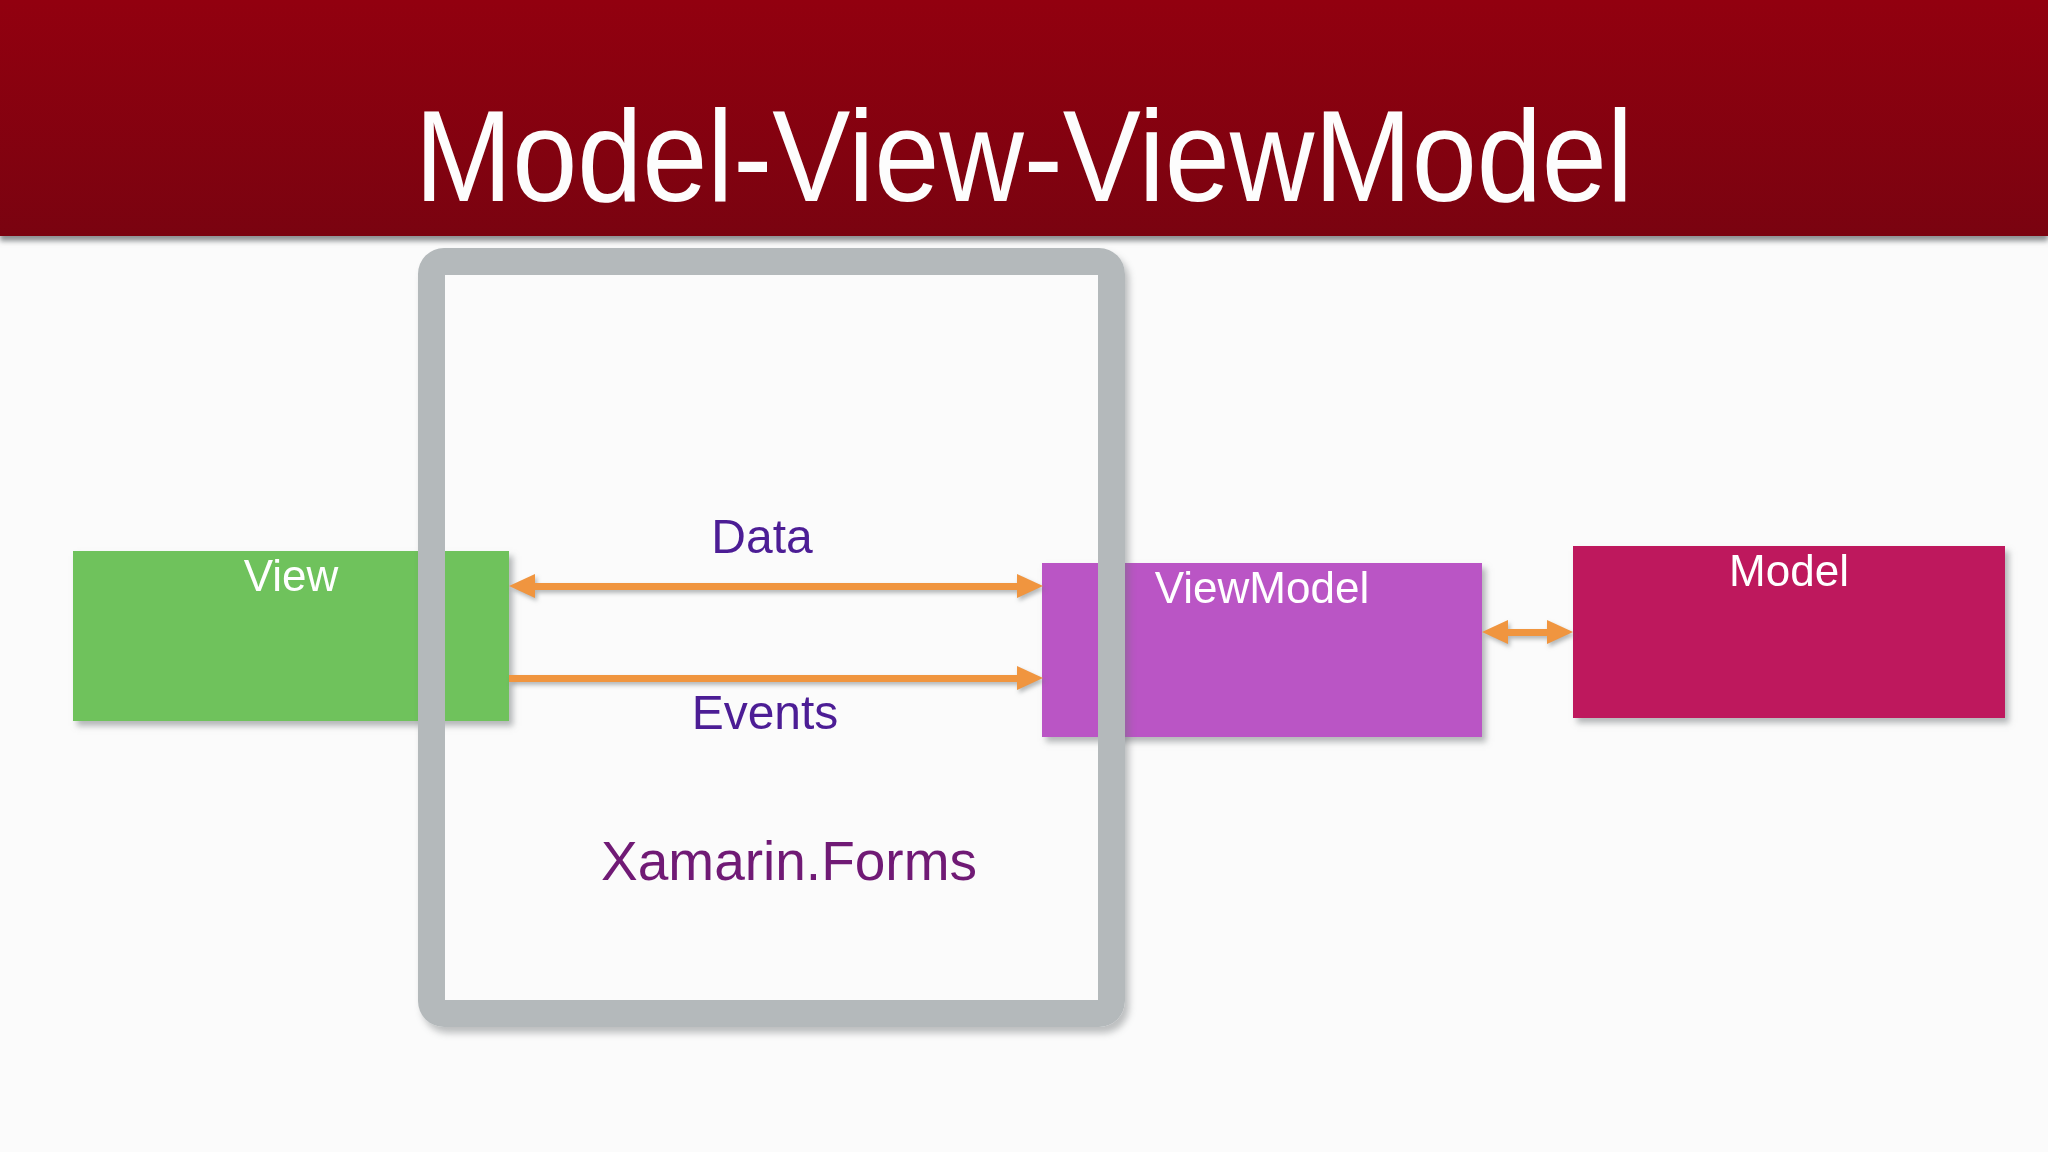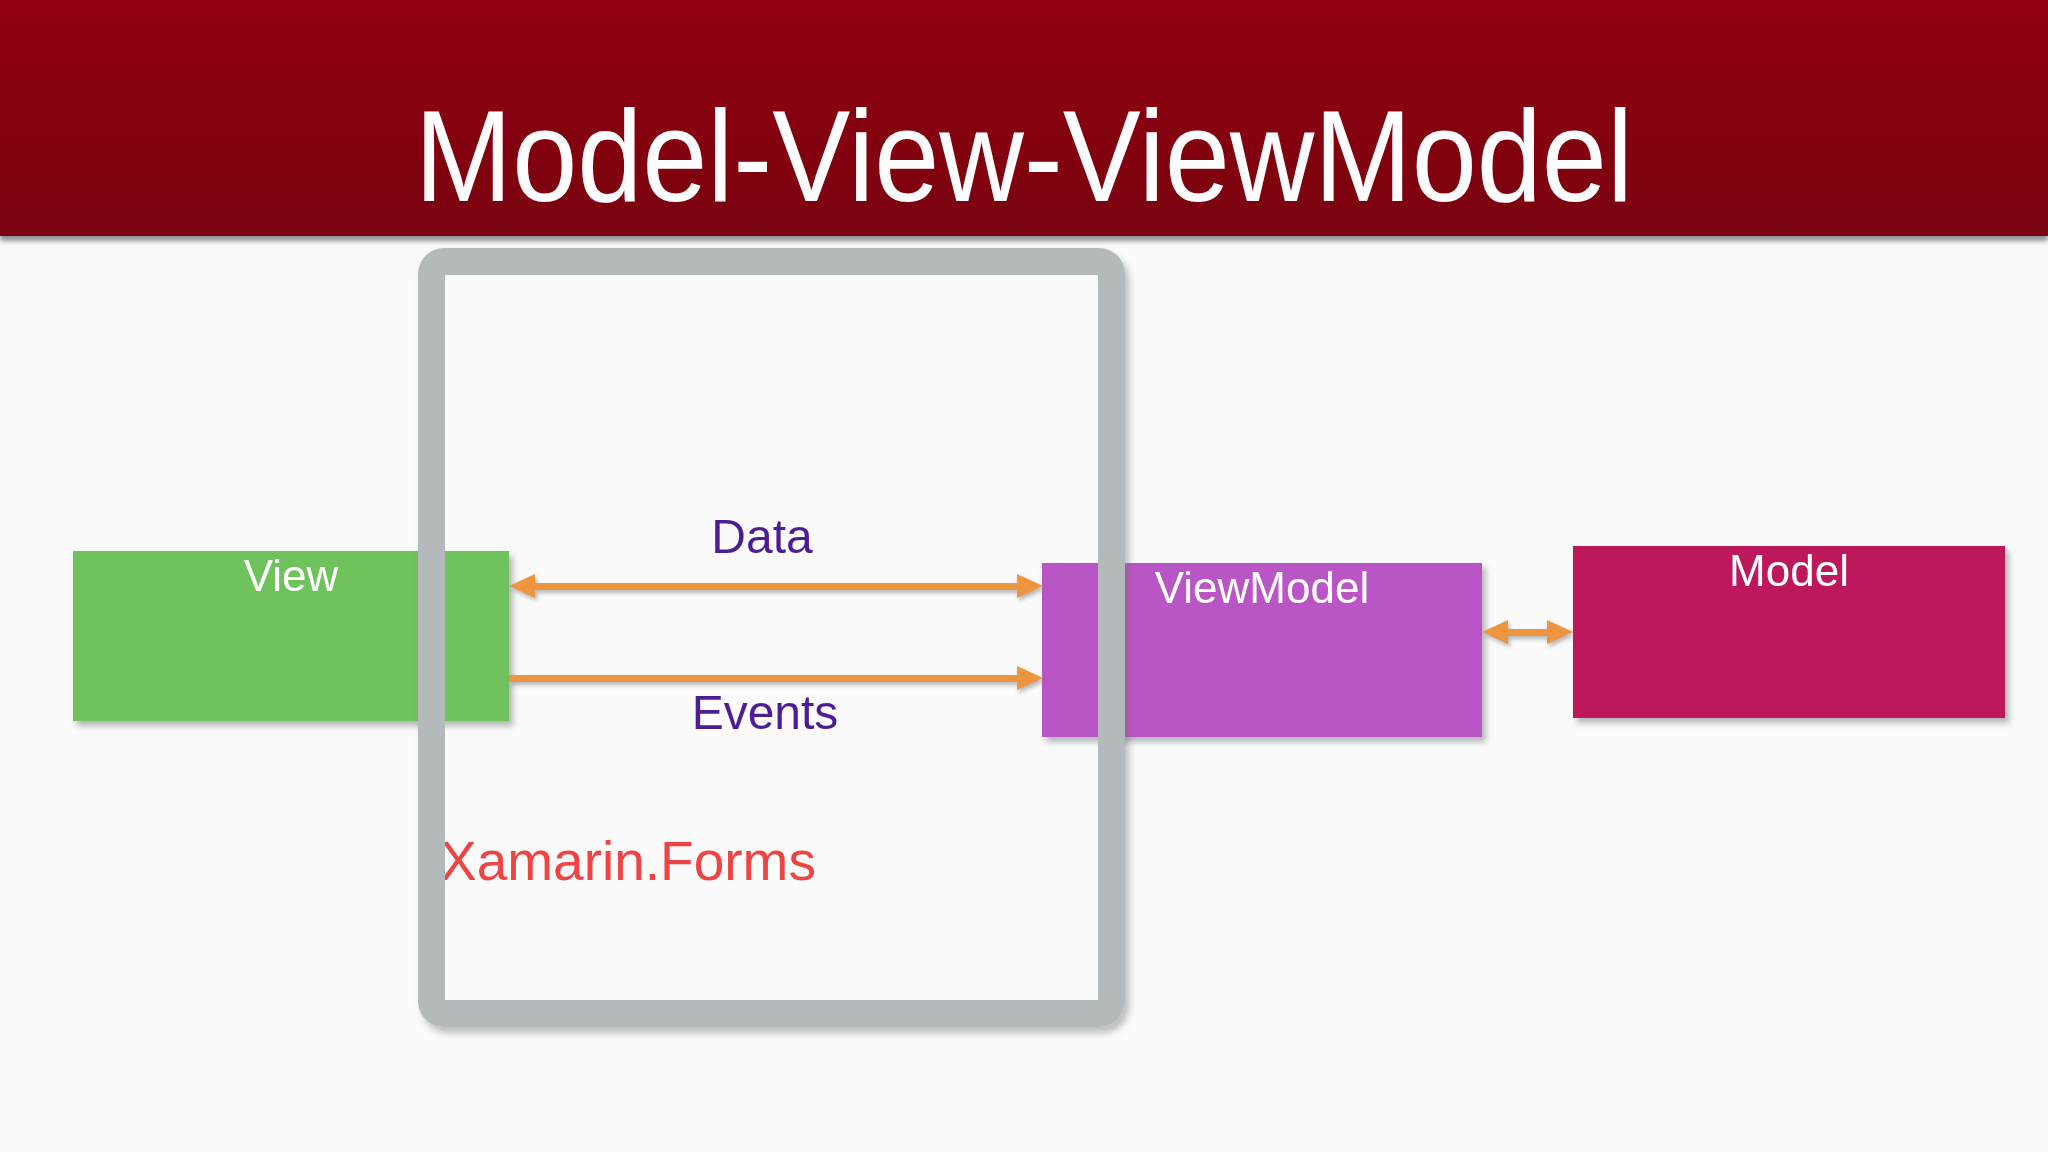--- a/index.html
+++ b/index.html
@@ -36,22 +36,23 @@
     position:absolute;left:418px;top:248px;
     width:707px;height:779px;
     box-sizing:border-box;
     border:27px solid #b4b9bb;
     border-radius:26px;
     box-shadow:4px 6px 7px rgba(110,115,118,.45);
     background:transparent;
     z-index:5;
   }
   .frame-label{
-    position:absolute;left:440px;top:828px;width:650px;
-    color:#ef4444;
+    position:absolute;left:464px;top:828px;width:650px;
+    text-align:center;
+    color:#701a75;
     font-size:55px;
     line-height:67px;
     z-index:4;
   }
 
   
   .box{
     position:absolute;
     display:flex;align-items:flex-start;justify-content:center;
     color:#ffffff;

